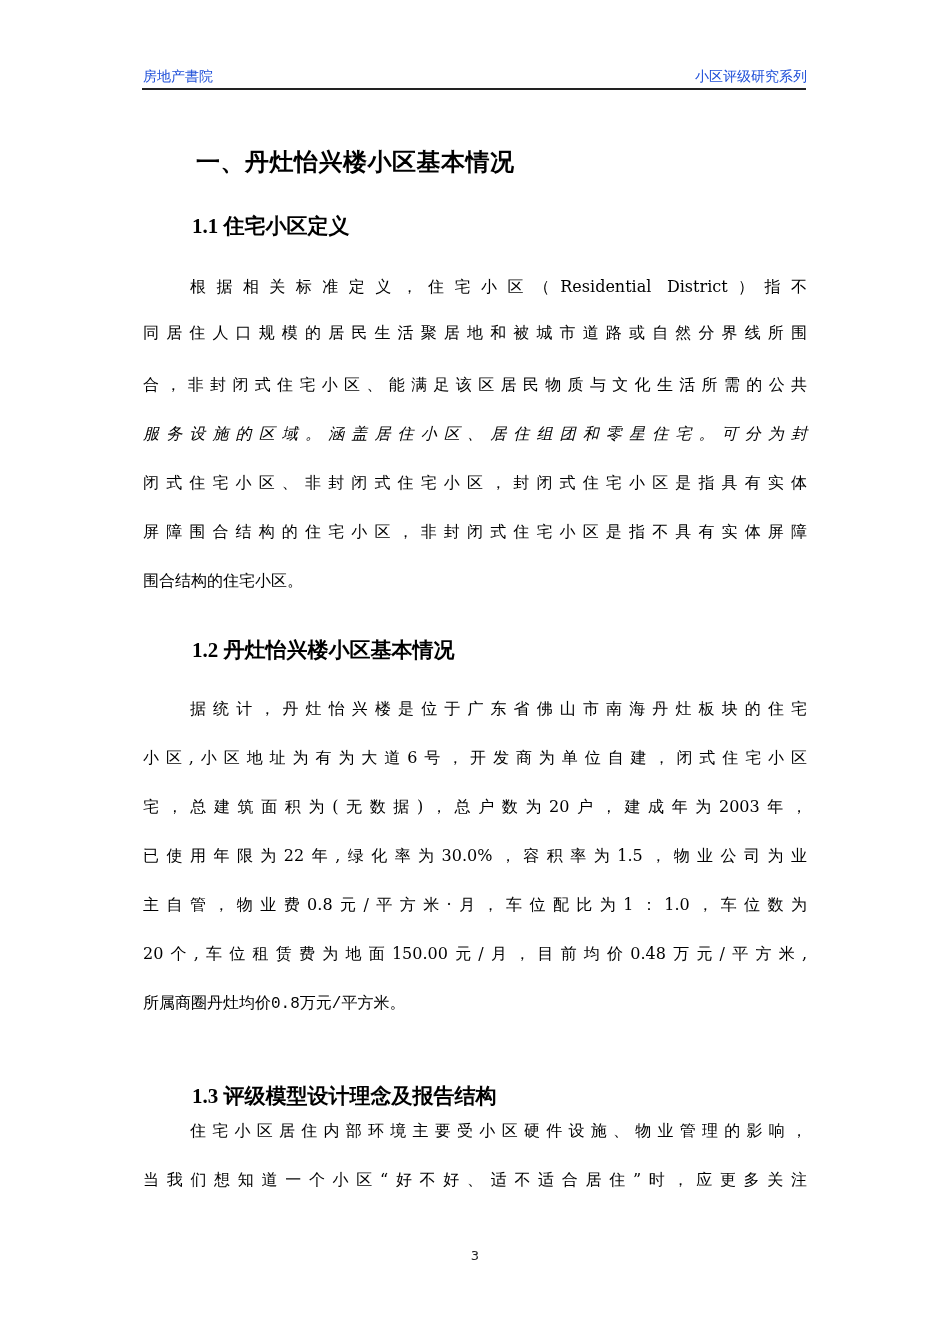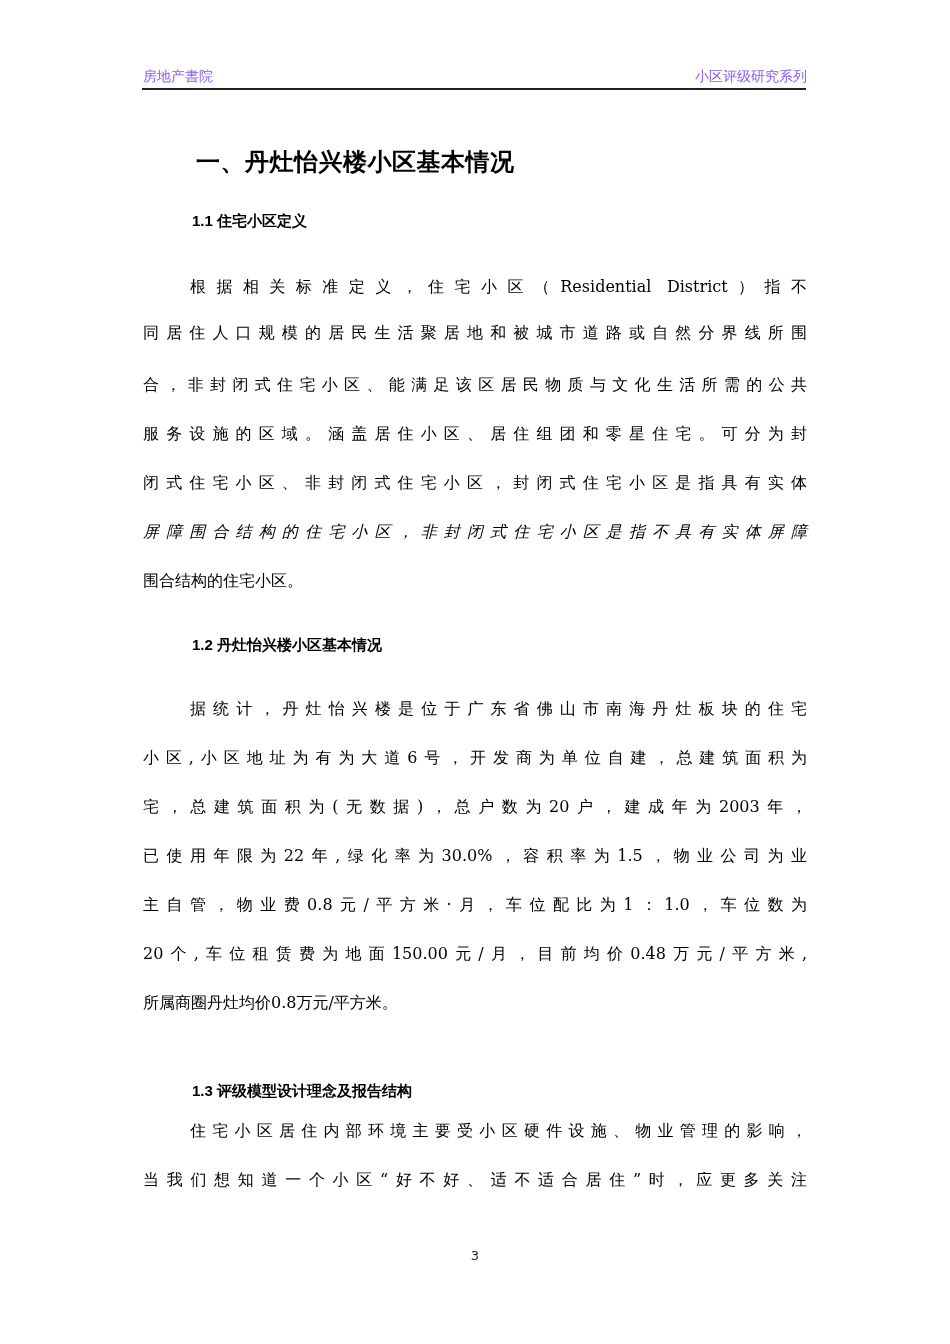--- a/index.html
+++ b/index.html
@@ -1,32 +1,32 @@
 <!DOCTYPE html>
 <html><head>
   <meta charset="utf-8">
   <style>
     html, body { margin: 0; padding: 0; background: #ffffff; }
     body { width: 950px; height: 1344px; position: relative; overflow: hidden; color: #000; }
     .header-left, .header-right {
       position: absolute; top: 68px; font-family: "DejaVu Sans", sans-serif;
-      font-size: 14px; color: #8b5cf6;
+      font-size: 14px; color: #1d4ed8;
     }
     .header-left { left: 143px; }
     .header-right { right: 143px; }
     .header-rule {
       position: absolute; left: 142px; width: 664px; top: 88px; height: 2px; background: #222;
     }
     .h1 {
       position: absolute; left: 196px; top: 146px; font-family: "DejaVu Serif", serif;
       font-size: 24px; font-weight: bold; letter-spacing: 0.5px;
     }
     .h2 {
-      position: absolute; left: 192px; font-family: Liberation Sans, sans-serif;
-      font-size: 15px; font-weight: bold;
+      position: absolute; left: 192px; font-family: Liberation Serif, serif;
+      font-size: 21px; font-weight: bold;
     }
     .line {
       position: absolute; left: 143px; width: 664px; font-family: "DejaVu Serif", serif;
       font-size: 16px; white-space: nowrap; text-align: justify; text-align-last: justify;
     }
     .line.indent { left: 190px; width: 617px; }
     .line.last { text-align-last: left; }
     .page-number {
       position: absolute; left: 0; width: 950px; text-align: center; top: 1248px;
       font-family: "DejaVu Sans", sans-serif; font-size: 13px; color: #222;
@@ -40,31 +40,31 @@
   <span class="header-right">小区评级研究系列</span>
   <div class="header-rule"></div>
 </div>
 
 <div class="h1">一、丹灶怡兴楼小区基本情况</div>
 
 <div class="h2" style="top:212px;">1.1 住宅小区定义</div>
 <div class="line indent" style="top:277px;">根据相关标准定义，住宅小区（Residential District）指不</div>
 <div class="line" style="top:307px;margin-top:16px;">同居住人口规模的居民生活聚居地和被城市道路或自然分界线所围</div>
 <div class="line" style="top:375px;">合，非封闭式住宅小区、能满足该区居民物质与文化生活所需的公共</div>
-<div class="line" style="top:424px;">服务设施的区域。涵盖居住小区、居住组团和零星住宅。可分为封</div>
+<div class="line" style="top:424px;font-style:italic;">服务设施的区域。涵盖居住小区、居住组团和零星住宅。可分为封</div>
 <div class="line" style="top:473px;">闭式住宅小区、非封闭式住宅小区，封闭式住宅小区是指具有实体</div>
-<div class="line" style="top:522px;font-style:italic;">屏障围合结构的住宅小区，非封闭式住宅小区是指不具有实体屏障</div>
+<div class="line" style="top:522px;">屏障围合结构的住宅小区，非封闭式住宅小区是指不具有实体屏障</div>
 <div class="line last" style="top:571px;">围合结构的住宅小区。</div>
 
 <div class="h2" style="top:636px;">1.2 丹灶怡兴楼小区基本情况</div>
 <div class="line indent" style="top:699px;">据统计，丹灶怡兴楼是位于广东省佛山市南海丹灶板块的住宅</div>
-<div class="line" style="top:748px;">小区,小区地址为有为大道6号，开发商为单位自建，总建筑面积为</div>
+<div class="line" style="top:748px;">小区,小区地址为有为大道6号，开发商为单位自建，闭式住宅小区</div>
 <div class="line" style="top:797px;">宅，总建筑面积为(无数据)，总户数为20户，建成年为2003年，</div>
 <div class="line" style="top:846px;">已使用年限为22年,绿化率为30.0%，容积率为1.5，物业公司为业</div>
 <div class="line" style="top:895px;">主自管，物业费0.8元/平方米·月，车位配比为1：1.0，车位数为</div>
 <div class="line" style="top:944px;">20个,车位租赁费为地面150.00元/月，目前均价0.48万元/平方米,</div>
-<div class="line last" style="top:993px;">所属商圈丹灶均价0.8万元/平方米。</div>
+<div class="line last" style="top:993px;font-family:Liberation Mono, monospace;">所属商圈丹灶均价0.8万元/平方米。</div>
 
 <div class="h2" style="top:1058px;margin-top:24px;">1.3 评级模型设计理念及报告结构</div>
 <div class="line indent" style="top:1121px;">住宅小区居住内部环境主要受小区硬件设施、物业管理的影响，</div>
 <div class="line" style="top:1170px;">当我们想知道一个小区“好不好、适不适合居住”时，应更多关注</div>
 
 <div class="page-number">3</div>
 
 </body></html>

